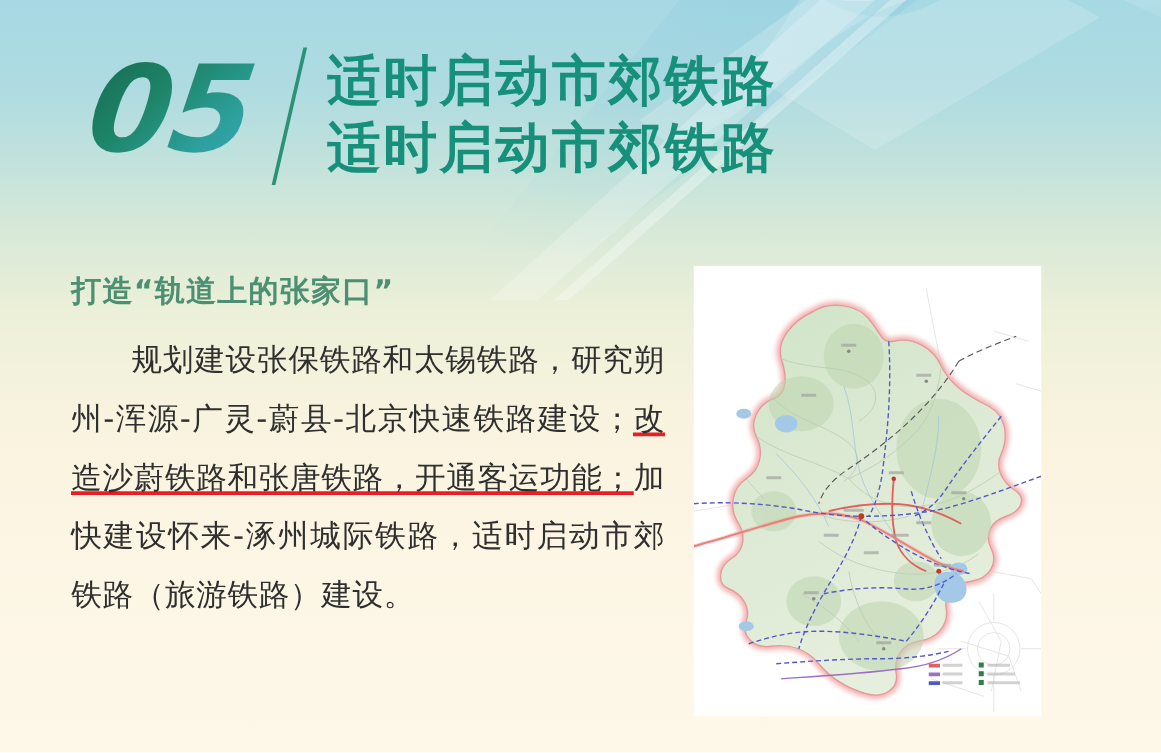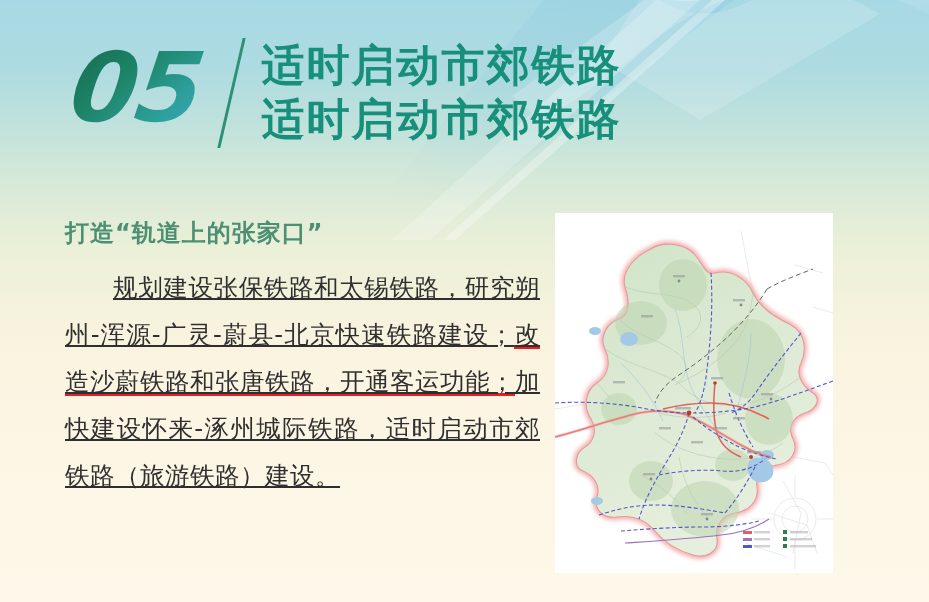--- a/index.html
+++ b/index.html
@@ -91,21 +91,21 @@
     line-height: 54px;
     font-weight: bold;
     color: #17907b;
     letter-spacing: 2px;
     white-space: nowrap;
   }
 
   
   .content {
     position: absolute;
-    left: 65px;
+    left: 57px;
     top: 216px;
     width: 475px;
   }
 
   .subheading {
     font-size: 24px;
     line-height: 34px;
     font-weight: bold;
     color: #4c8f73;
     letter-spacing: 1px;
@@ -114,21 +114,20 @@
   }
 
   .body-paragraph {
     font-size: 24.5px;
     line-height: 47px;
     color: #2f2f2f;
     letter-spacing: 0.5px;
     margin: 0;
     text-align: justify;
     text-justify: inter-ideograph;
-    text-decoration: underline;
   }
   .body-paragraph .indent { display: inline-block; width: 48px; }
 
   .mark-underline {
     position: relative;
     background-image: linear-gradient(#ec1c24, #ec1c24);
     background-repeat: no-repeat;
     background-size: 100% 3px;
     background-position: 0 calc(100% - 2px);
     padding-bottom: 2px;

